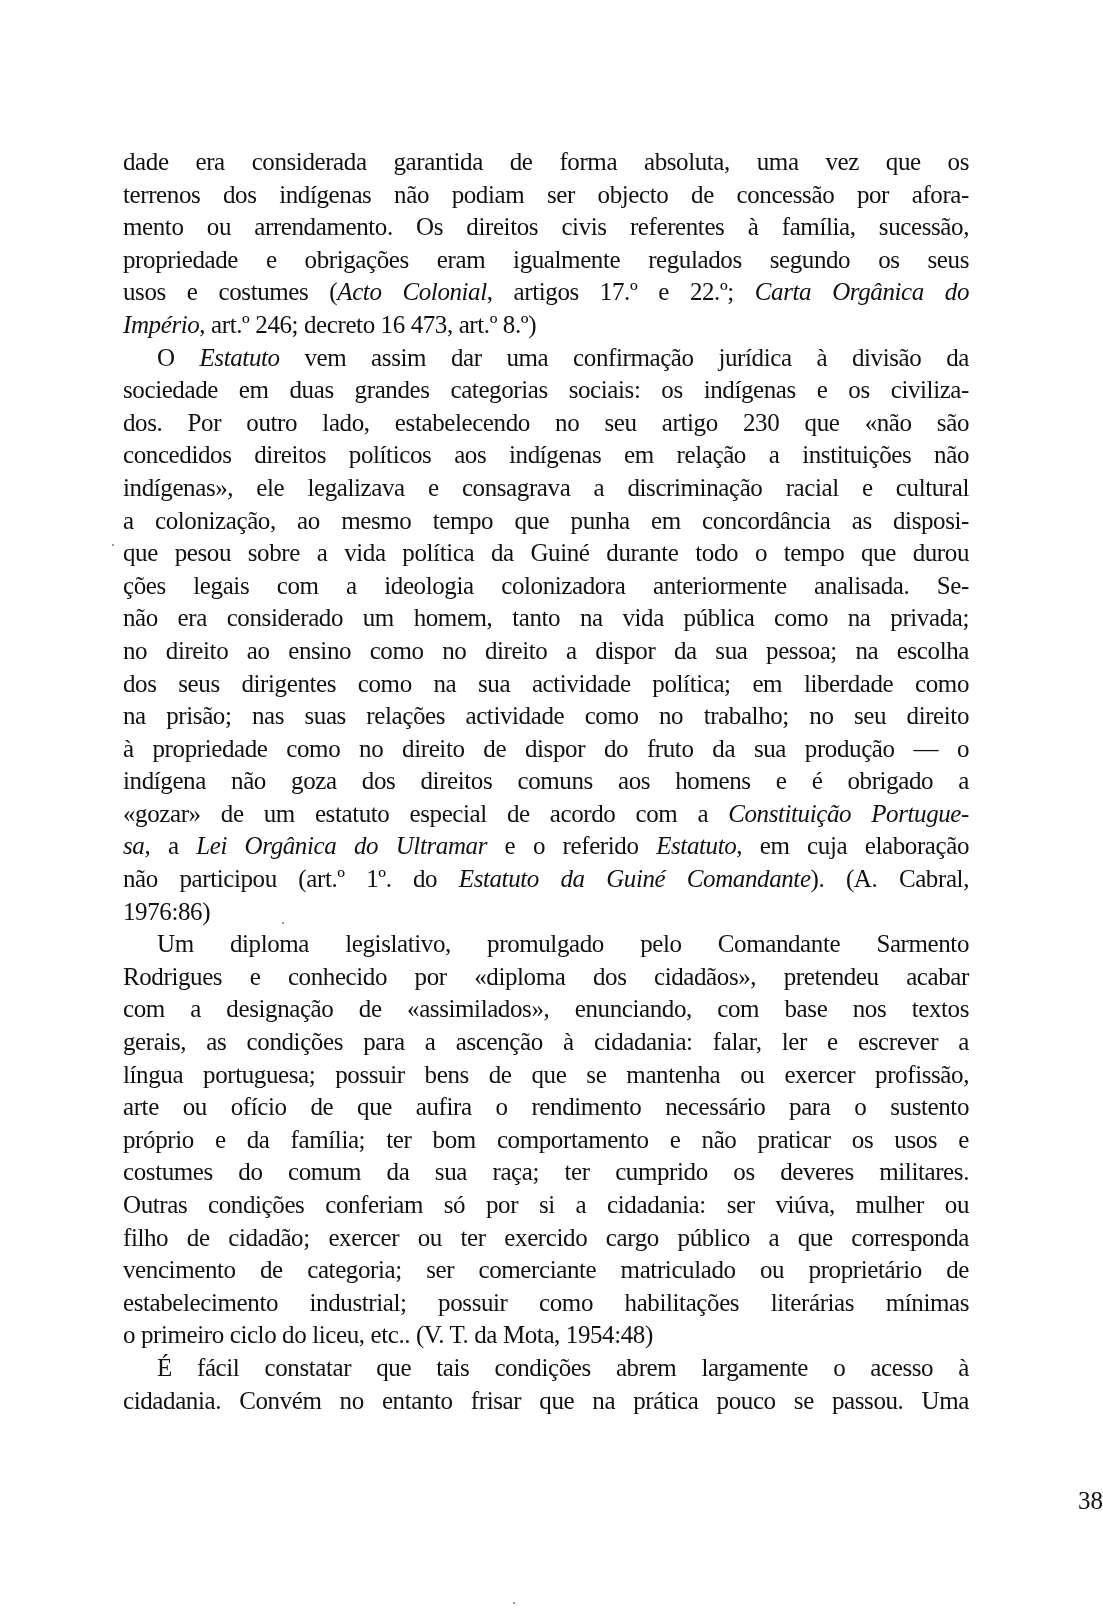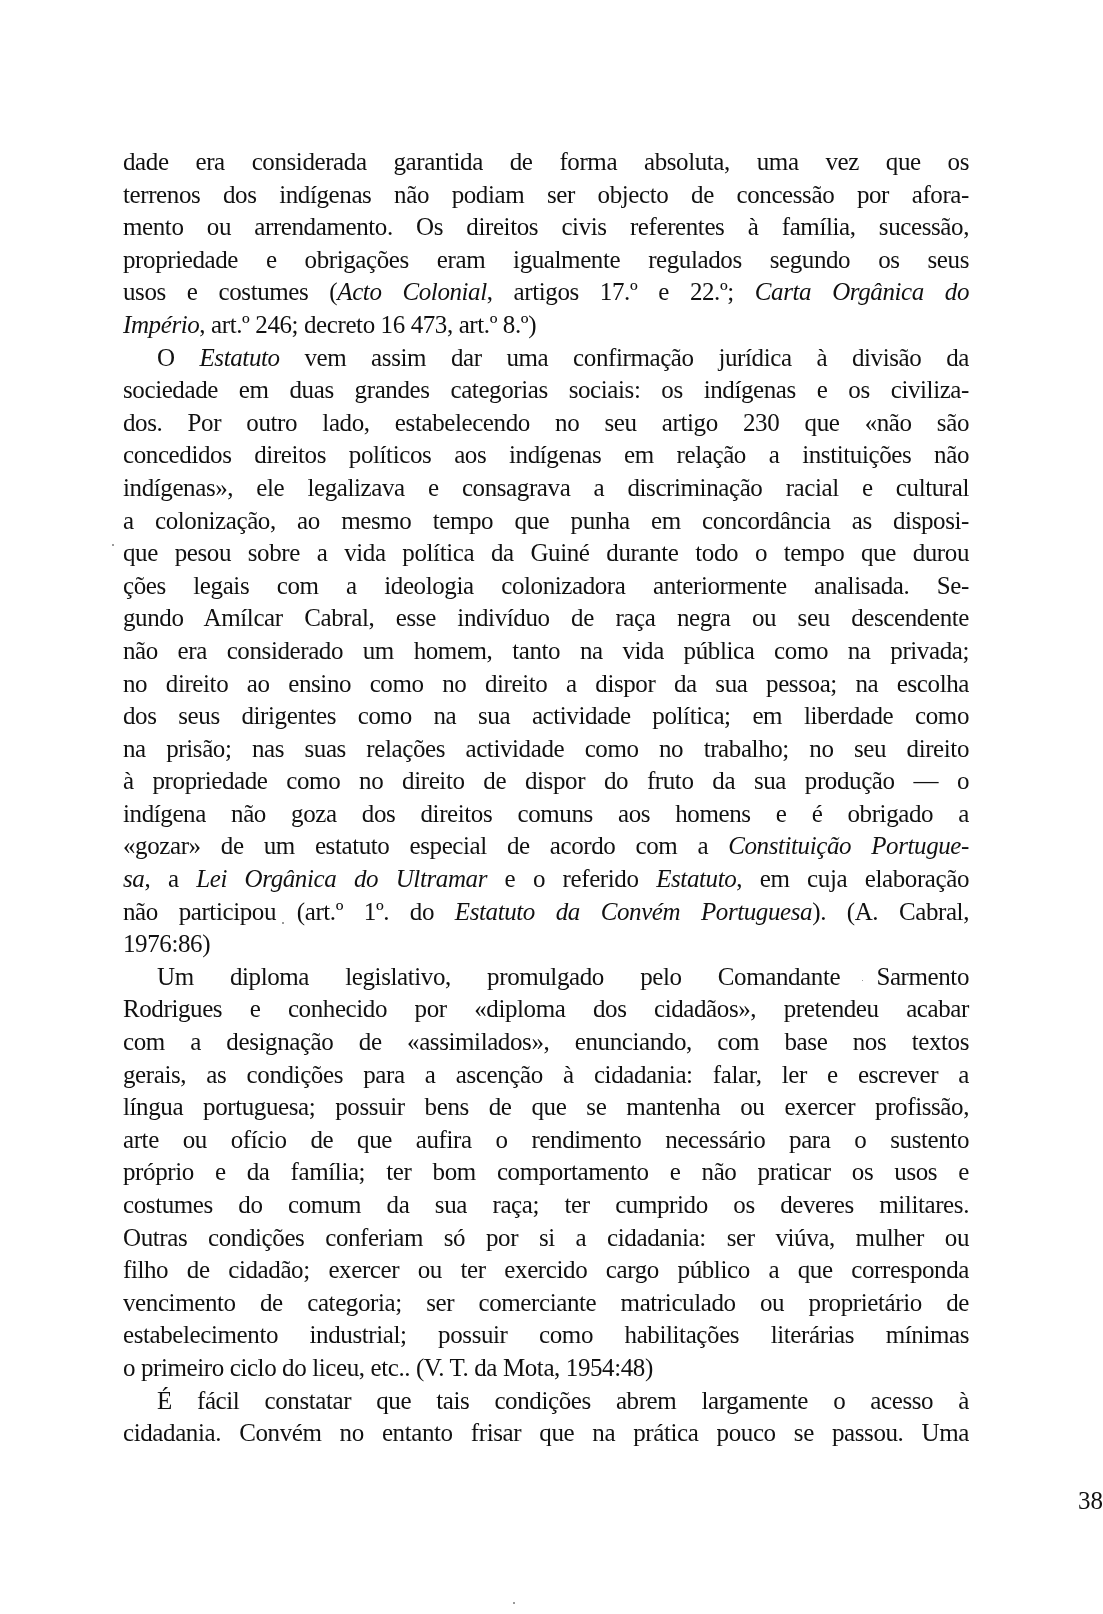--- a/index.html
+++ b/index.html
@@ -77,30 +77,29 @@
       <div class="line"><span class="seg">usos e costumes (</span><span class="seg it">Acto Colonial</span><span class="seg">, artigos 17.º e 22.º; </span><span class="seg it">Carta Orgânica do</span></div>
       <div class="line last"><span class="seg it">Império</span><span class="seg">, art.º 246; decreto 16 473, art.º 8.º)</span></div>
       <div class="line indent"><span class="seg">O </span><span class="seg it">Estatuto</span><span class="seg"> vem assim dar uma confirmação jurídica à divisão da</span></div>
       <div class="line"><span class="seg">sociedade em duas grandes categorias sociais: os indígenas e os civiliza-</span></div>
       <div class="line"><span class="seg">dos. Por outro lado, estabelecendo no seu artigo 230 que «não são</span></div>
       <div class="line"><span class="seg">concedidos direitos políticos aos indígenas em relação a instituições não</span></div>
       <div class="line"><span class="seg">indígenas», ele legalizava e consagrava a discriminação racial e cultural</span></div>
       <div class="line"><span class="seg">a colonização, ao mesmo tempo que punha em concordância as disposi-</span></div>
       <div class="line"><span class="seg">que pesou sobre a vida política da Guiné durante todo o tempo que durou</span></div>
       <div class="line"><span class="seg">ções legais com a ideologia colonizadora anteriormente analisada. Se-</span></div>
-      <div class="line"><span class="seg">gundo Amílcar Cabral, esse indivíduo de raça negra ou seu descendente</span></div>
       <div class="line"><span class="seg">não era considerado um homem, tanto na vida pública como na privada;</span></div>
       <div class="line"><span class="seg">no direito ao ensino como no direito a dispor da sua pessoa; na escolha</span></div>
       <div class="line"><span class="seg">dos seus dirigentes como na sua actividade política; em liberdade como</span></div>
       <div class="line"><span class="seg">na prisão; nas suas relações actividade como no trabalho; no seu direito</span></div>
       <div class="line"><span class="seg">à propriedade como no direito de dispor do fruto da sua produção — o</span></div>
       <div class="line"><span class="seg">indígena não goza dos direitos comuns aos homens e é obrigado a</span></div>
       <div class="line"><span class="seg">«gozar» de um estatuto especial de acordo com a </span><span class="seg it">Constituição Portugue-</span></div>
       <div class="line"><span class="seg it">sa</span><span class="seg">, a </span><span class="seg it">Lei Orgânica do Ultramar</span><span class="seg"> e o referido </span><span class="seg it">Estatuto</span><span class="seg">, em cuja elaboração</span></div>
-      <div class="line"><span class="seg">não participou (art.º 1º. do </span><span class="seg it">Estatuto da Convém Portuguesa</span><span class="seg">). (A. Cabral,</span></div>
+      <div class="line"><span class="seg">não participou (art.º 1º. do </span><span class="seg it">Estatuto da Guiné Comandante</span><span class="seg">). (A. Cabral,</span></div>
       <div class="line last"><span class="seg">1976:86)</span></div>
       <div class="line indent"><span class="seg">Um diploma legislativo, promulgado pelo Comandante Sarmento</span></div>
       <div class="line"><span class="seg">Rodrigues e conhecido por «diploma dos cidadãos», pretendeu acabar</span></div>
       <div class="line"><span class="seg">com a designação de «assimilados», enunciando, com base nos textos</span></div>
       <div class="line"><span class="seg">gerais, as condições para a ascenção à cidadania: falar, ler e escrever a</span></div>
       <div class="line"><span class="seg">língua portuguesa; possuir bens de que se mantenha ou exercer profissão,</span></div>
       <div class="line"><span class="seg">arte ou ofício de que aufira o rendimento necessário para o sustento</span></div>
       <div class="line"><span class="seg">próprio e da família; ter bom comportamento e não praticar os usos e</span></div>
       <div class="line"><span class="seg">costumes  do comum da sua raça; ter cumprido os deveres militares.</span></div>
       <div class="line"><span class="seg">Outras condições conferiam só por si a cidadania: ser viúva, mulher ou</span></div>

